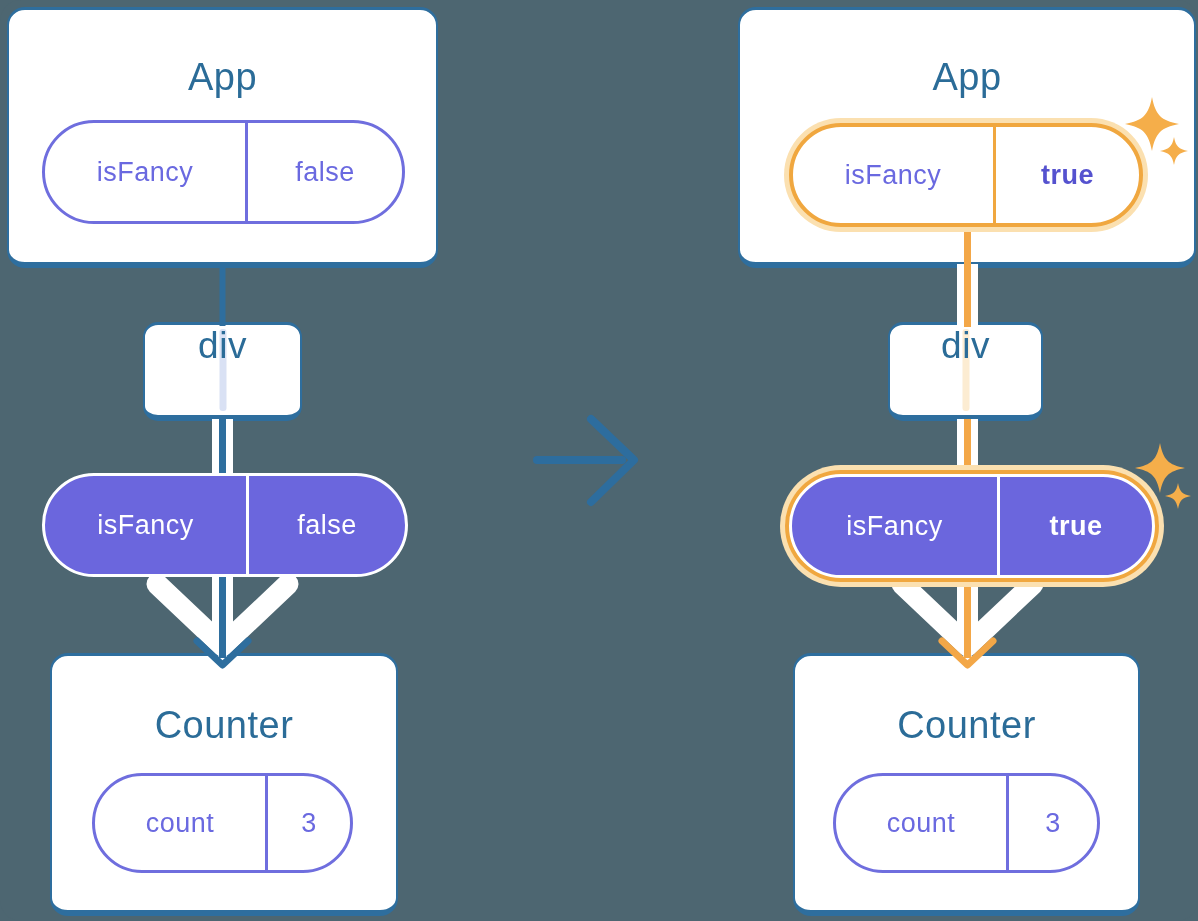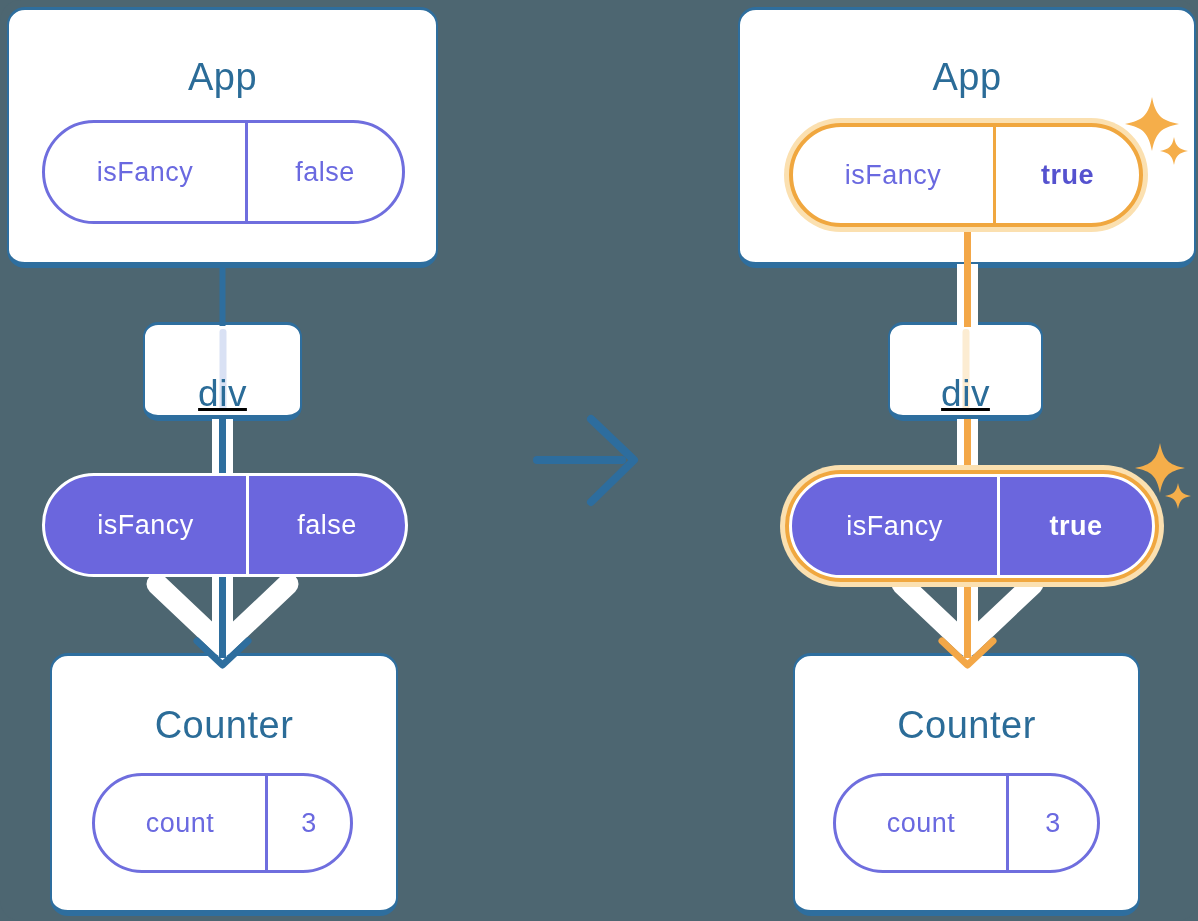--- a/index.html
+++ b/index.html
@@ -11,21 +11,21 @@
   }
   .card {
     position:absolute; background:#ffffff; box-sizing:border-box;
     border:2px solid #2e6e9e; border-top-width:3px; border-bottom-width:6px;
     border-radius:18px;
   }
   .card-title {
     position:relative; z-index:2; text-align:center;
     font-size:38px; font-weight:500; color:#2b6c98; letter-spacing:0.5px;
   }
-  .div-card { display:flex; align-items:flex-end; justify-content:center;text-decoration:underline; }
+  .div-card { display:flex; align-items:flex-start; justify-content:center; }
   .div-card .card-title { font-size:37px; }
   .thru-line {
     position:absolute; z-index:1; left:50%; transform:translateX(-50%);
     top:4px; bottom:4px; width:7px; border-radius:3px;
   }
   .thru-blue   { background:#d9e1f4; }
   .thru-orange { background:#fcecd2; }
 
   .pill {
     position:absolute; z-index:3; box-sizing:border-box;

